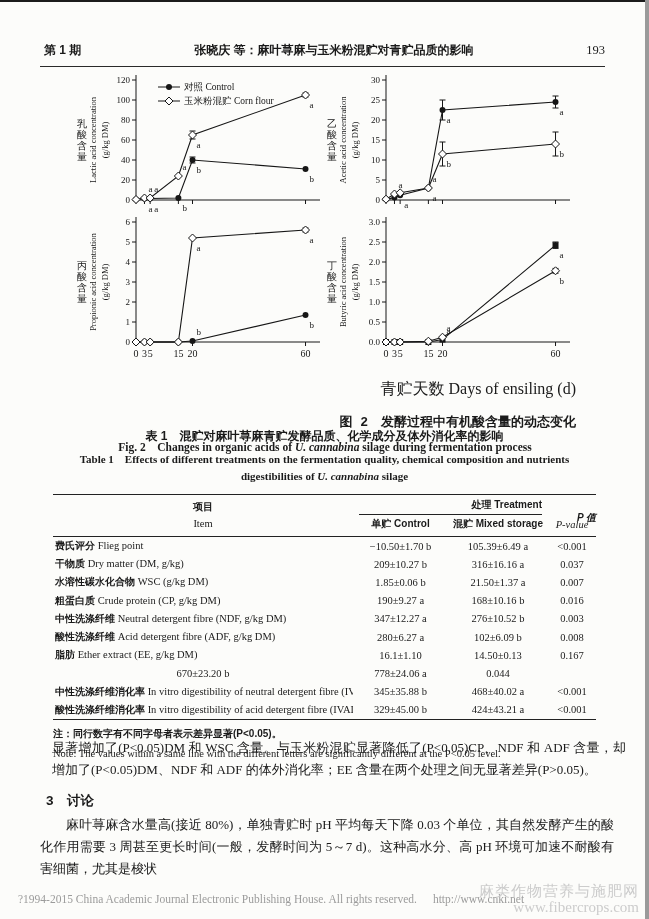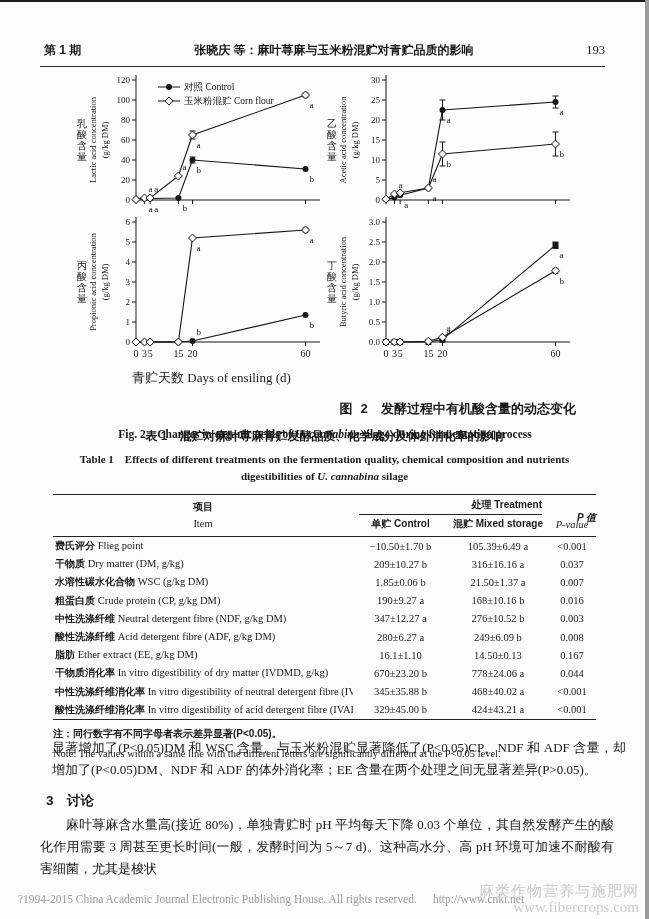--- a/index.html
+++ b/index.html
@@ -9,22 +9,22 @@
   
   .page-header{position:absolute;top:42px;left:44px;right:40px;display:flex;
                justify-content:space-between;align-items:baseline;font-size:12px;}
   .issue,.running-title{font-family:"Liberation Sans","DejaVu Sans",sans-serif;font-weight:700;font-size:12px;}
   .pageno{font-size:12.5px;}
   .header-rule{position:absolute;top:66px;left:40px;right:40px;border-top:1.5px solid #2a2a2a;}
   
   .figure{position:absolute;top:70px;left:74px;width:502px;}
   .chart-grid{display:grid;grid-template-columns:250px 250px;}
   svg.chart-panel{display:block;}
-  .x-axis-title{box-sizing:border-box;width:100%;padding-left:58px;text-align:left;
-                font-size:13px;margin-top:1px;}
+  .x-axis-title{box-sizing:border-box;width:100%;padding-left:58px;text-align:right;
+                font-size:16px;margin-top:11px;}
   .caption-zh{text-align:right;font-family:Liberation Mono, monospace;
               font-weight:700;font-size:13px;margin-top:13px;}
   .caption-en{text-align:center;font-weight:700;font-size:11.5px;margin-top:9px;}
   .sp{font-style:italic;}
   
   .table-sec{position:absolute;top:428px;left:53px;width:543px;}
   .tbl-title-zh{text-align:center;font-family:"Liberation Sans","DejaVu Sans",sans-serif;
                 font-weight:700;font-size:12px;}
   .tbl-title-en{text-align:center;font-weight:700;font-size:11px;margin-top:6px;line-height:17px;}
   .datatable{margin-top:9px;border-top:1.5px solid #222;border-bottom:1.5px solid #222;}
@@ -374,31 +374,30 @@
           </div>
           <div class="trow">
             <div class="tc item"><span class="cn">中性洗涤纤维</span><span> Neutral detergent fibre (NDF, g/kg DM)</span></div>
             <div class="tc">347±12.27 a</div>
             <div class="tc">276±10.52 b</div>
             <div class="tc">0.003</div>
           </div>
           <div class="trow">
             <div class="tc item"><span class="cn">酸性洗涤纤维</span><span> Acid detergent fibre (ADF, g/kg DM)</span></div>
             <div class="tc">280±6.27 a</div>
-            <div class="tc">249±6.09 b</div>
+            <div class="tc">102±6.09 b</div>
             <div class="tc">0.008</div>
           </div>
           <div class="trow">
             <div class="tc item"><span class="cn">脂肪</span><span> Ether extract (EE, g/kg DM)</span></div>
             <div class="tc">16.1±1.10</div>
             <div class="tc">14.50±0.13</div>
             <div class="tc">0.167</div>
           </div>
           <div class="trow">
-            <div class="tc item"><span class="cn">干物质消化率</span><span> In vitro digestibility of dry matter (IVDMD, g/kg)</span></div>
             <div class="tc">670±23.20 b</div>
             <div class="tc">778±24.06 a</div>
             <div class="tc">0.044</div>
           </div>
           <div class="trow">
             <div class="tc item"><span class="cn">中性洗涤纤维消化率</span><span> In vitro digestibility of neutral detergent fibre (IVNDF, g/kg)</span></div>
             <div class="tc">345±35.88 b</div>
             <div class="tc">468±40.02 a</div>
             <div class="tc">&lt;0.001</div>
           </div>

